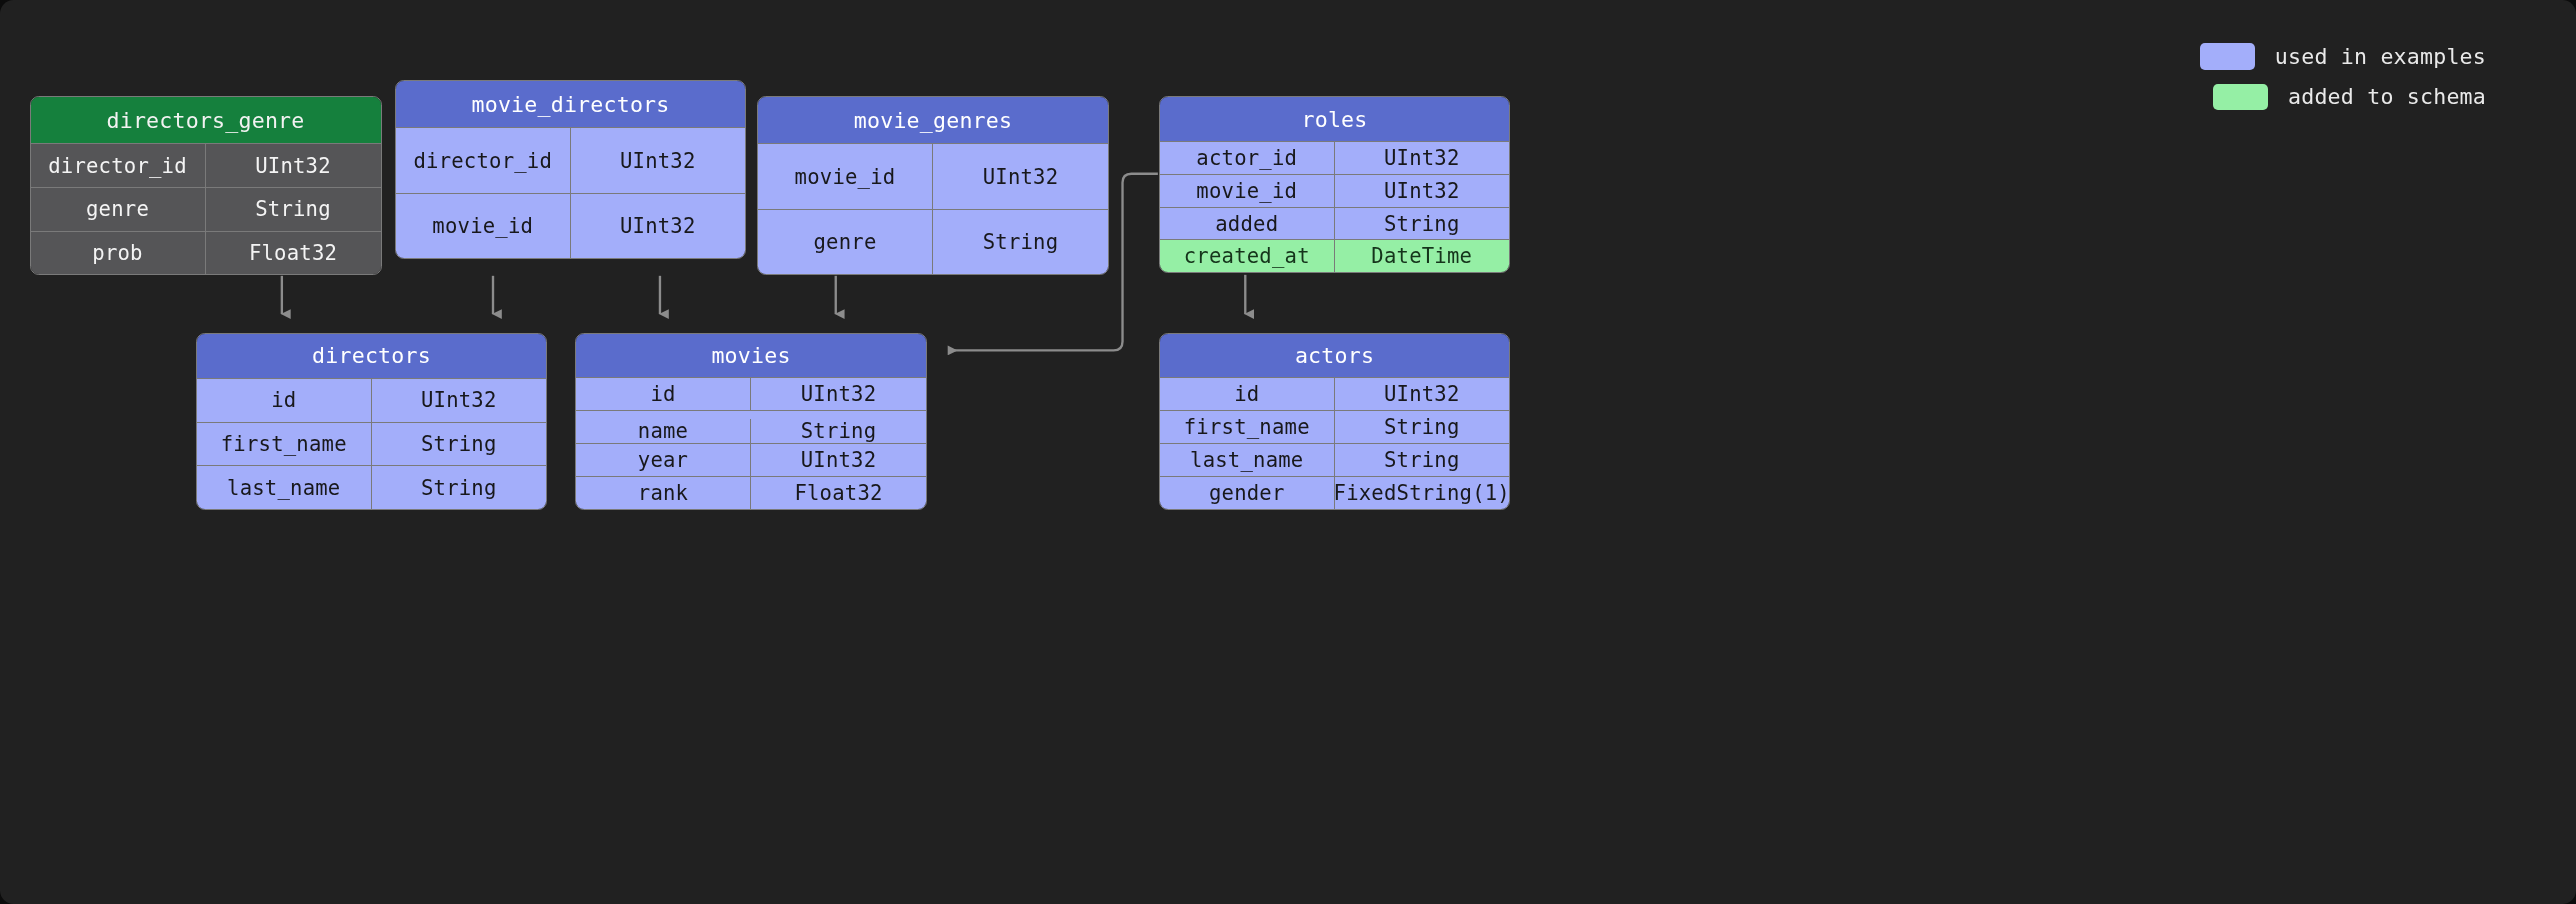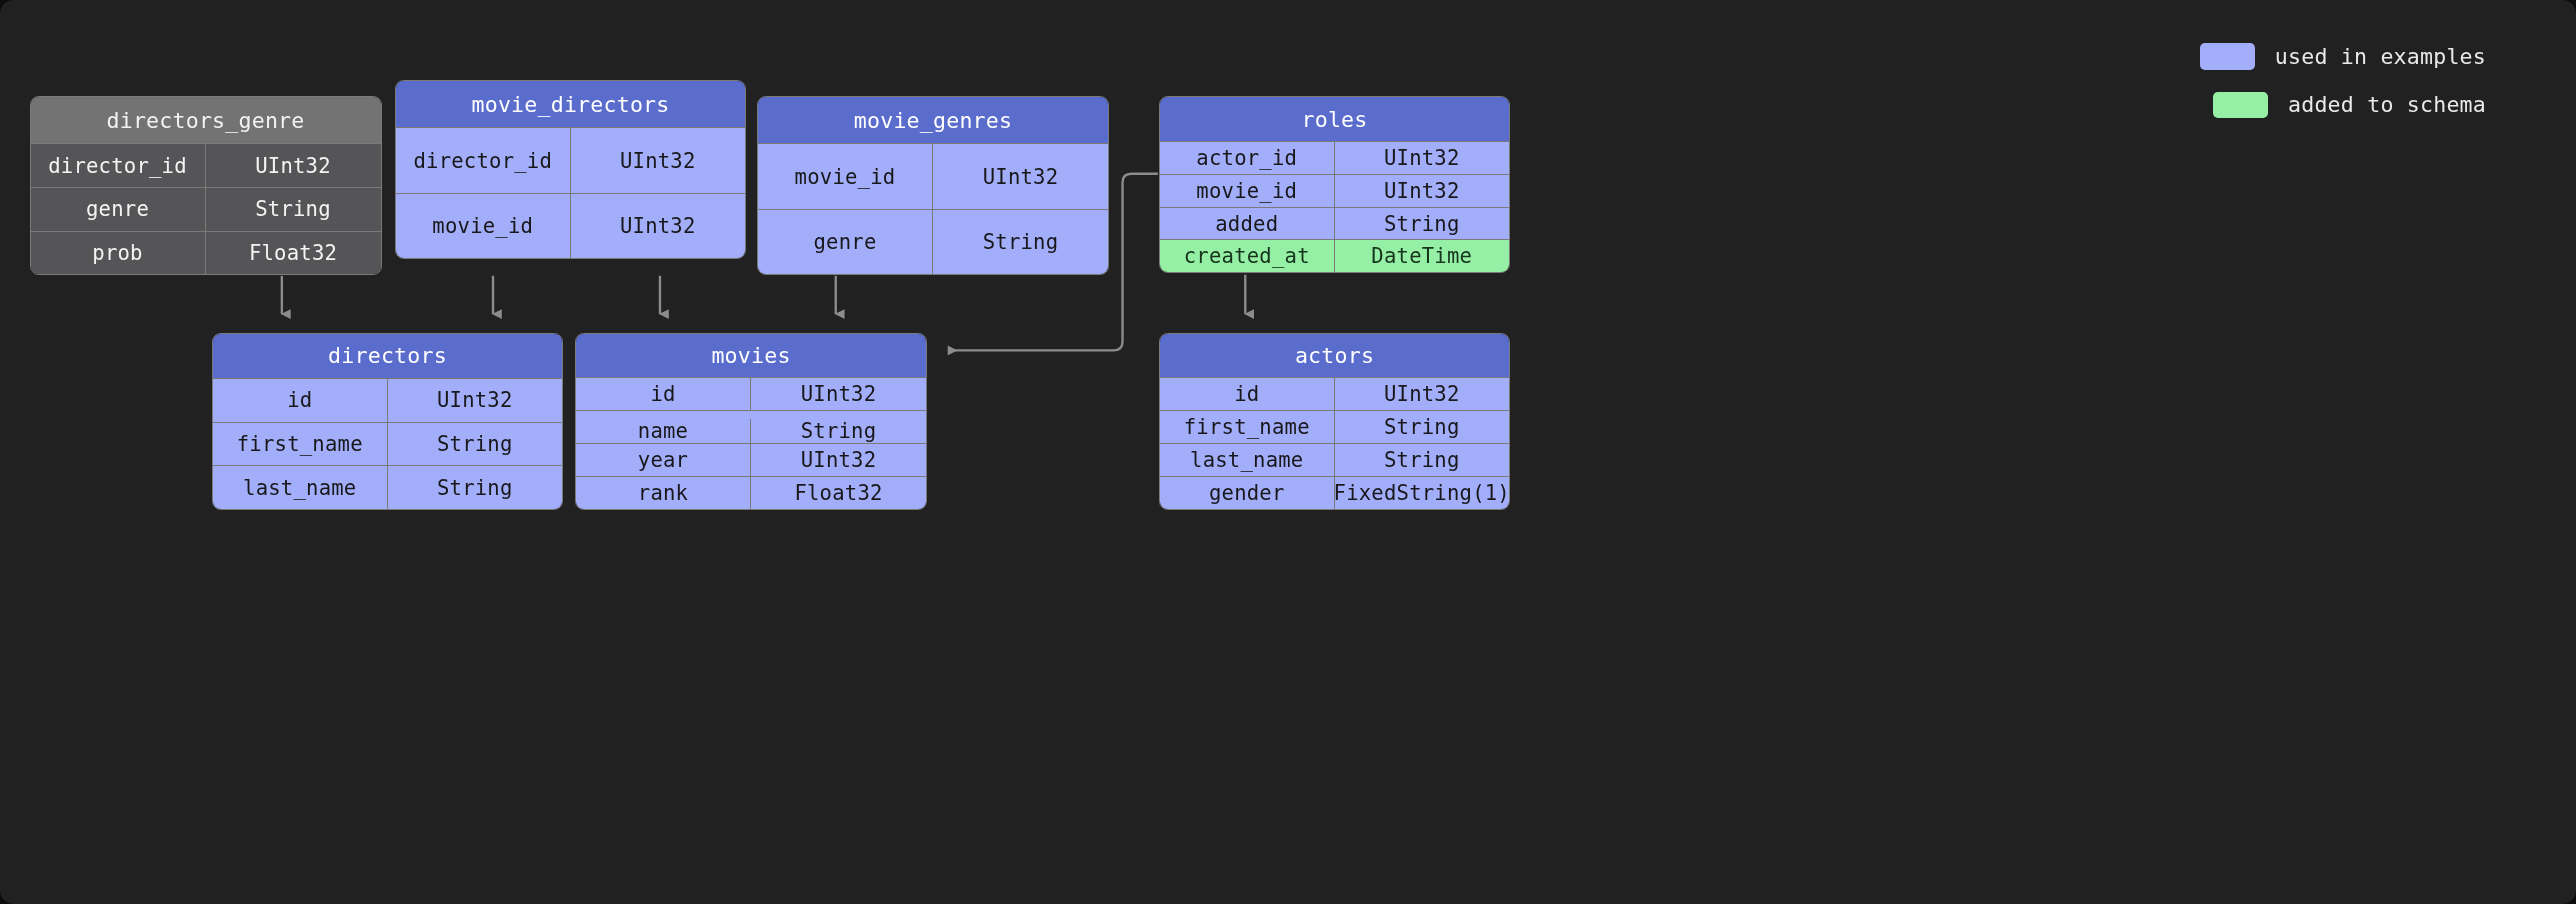--- a/index.html
+++ b/index.html
@@ -26,21 +26,21 @@
     pointer-events: none;
   }
 
   
   .legend {
     position: absolute;
     top: 43px;
     right: 90px;
     display: flex;
     flex-direction: column;
-    gap: 22px;
+    gap: 14px;
     align-items: flex-end;
     justify-content: center;
   }
   .legend-row {
     display: flex;
     align-items: center;
     gap: 19.6px;
   }
   .legend-swatch {
     width: 55px;
@@ -85,21 +85,21 @@
     white-space: nowrap;
   }
   .cell.name { flex: 0 0 50%; border-right: 1px solid #7a7a7a; }
   .cell.type { flex: 1 1 auto; }
 
   
   .theme-blue .entity-title { background: #5a6ccc; }
   .theme-blue .entity-row   { background: #a3aefa; }
 
   
-  .theme-grey .entity-title { background: #737373; color: #f2f2f2; }
+  .theme-grey .entity-title { background: #15803d; color: #f2f2f2; }
   .theme-grey .entity-row   { background: #555557; }
   .theme-grey .cell { color: #f4f4f4; }
 
   
   .entity-row.added { background: #95efa5; }
   .entity-row.added .cell { color: #15341b; }
 </style>
 </head>
 <body>
 
@@ -191,21 +191,21 @@
         </div>
         <div class="entity-row" style="height: 33px; flex: 1 1 auto;">
           <div class="cell name">added</div>
           <div class="cell type">String</div>
         </div>
         <div class="entity-row added" style="height: 33px; flex: 1 1 auto;">
           <div class="cell name">created_at</div>
           <div class="cell type">DateTime</div>
         </div>
       </div>
-      <div class="entity theme-blue" style="left: 212px; top: 333px; width: 351px; height: 177px; display: flex; flex-direction: column;">
+      <div class="entity theme-blue" style="left: 196px; top: 333px; width: 351px; height: 177px; display: flex; flex-direction: column;">
         <div class="entity-title" style="height: 44px;">directors</div>
         <div class="entity-row" style="height: 44px; flex: 1 1 auto;">
           <div class="cell name">id</div>
           <div class="cell type">UInt32</div>
         </div>
         <div class="entity-row" style="height: 44px; flex: 1 1 auto;">
           <div class="cell name">first_name</div>
           <div class="cell type">String</div>
         </div>
         <div class="entity-row" style="height: 44px; flex: 1 1 auto;">

